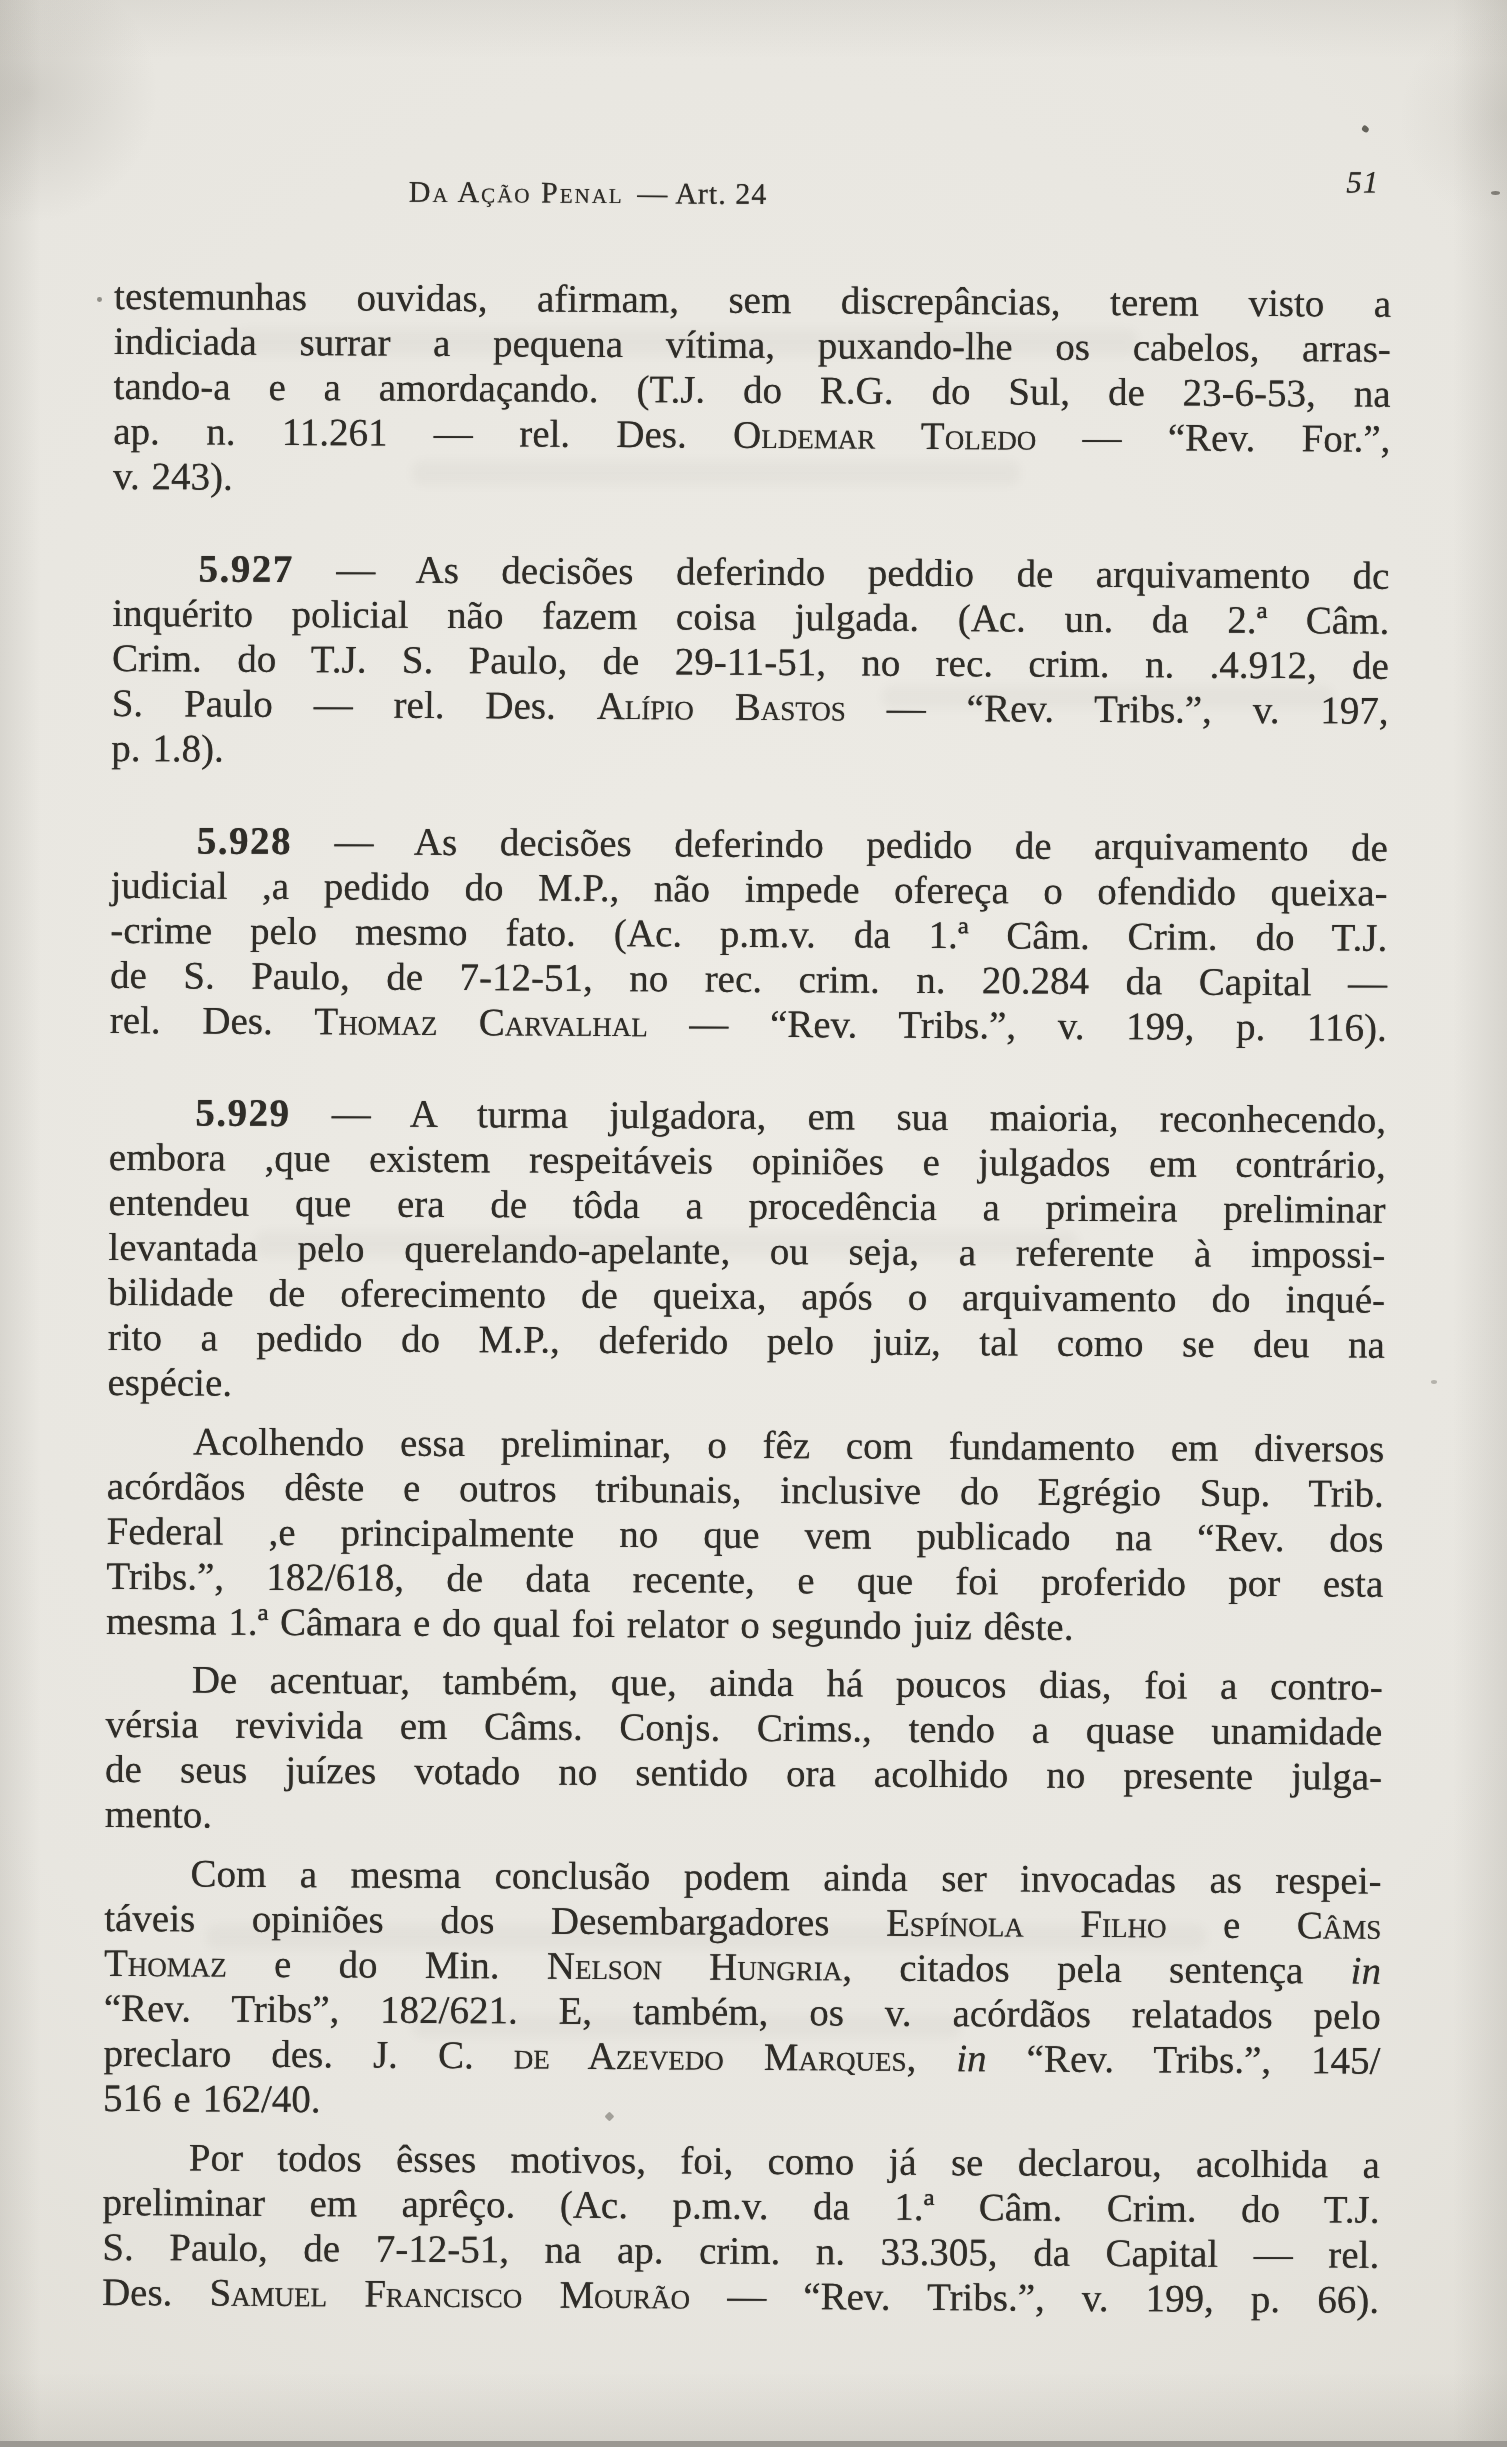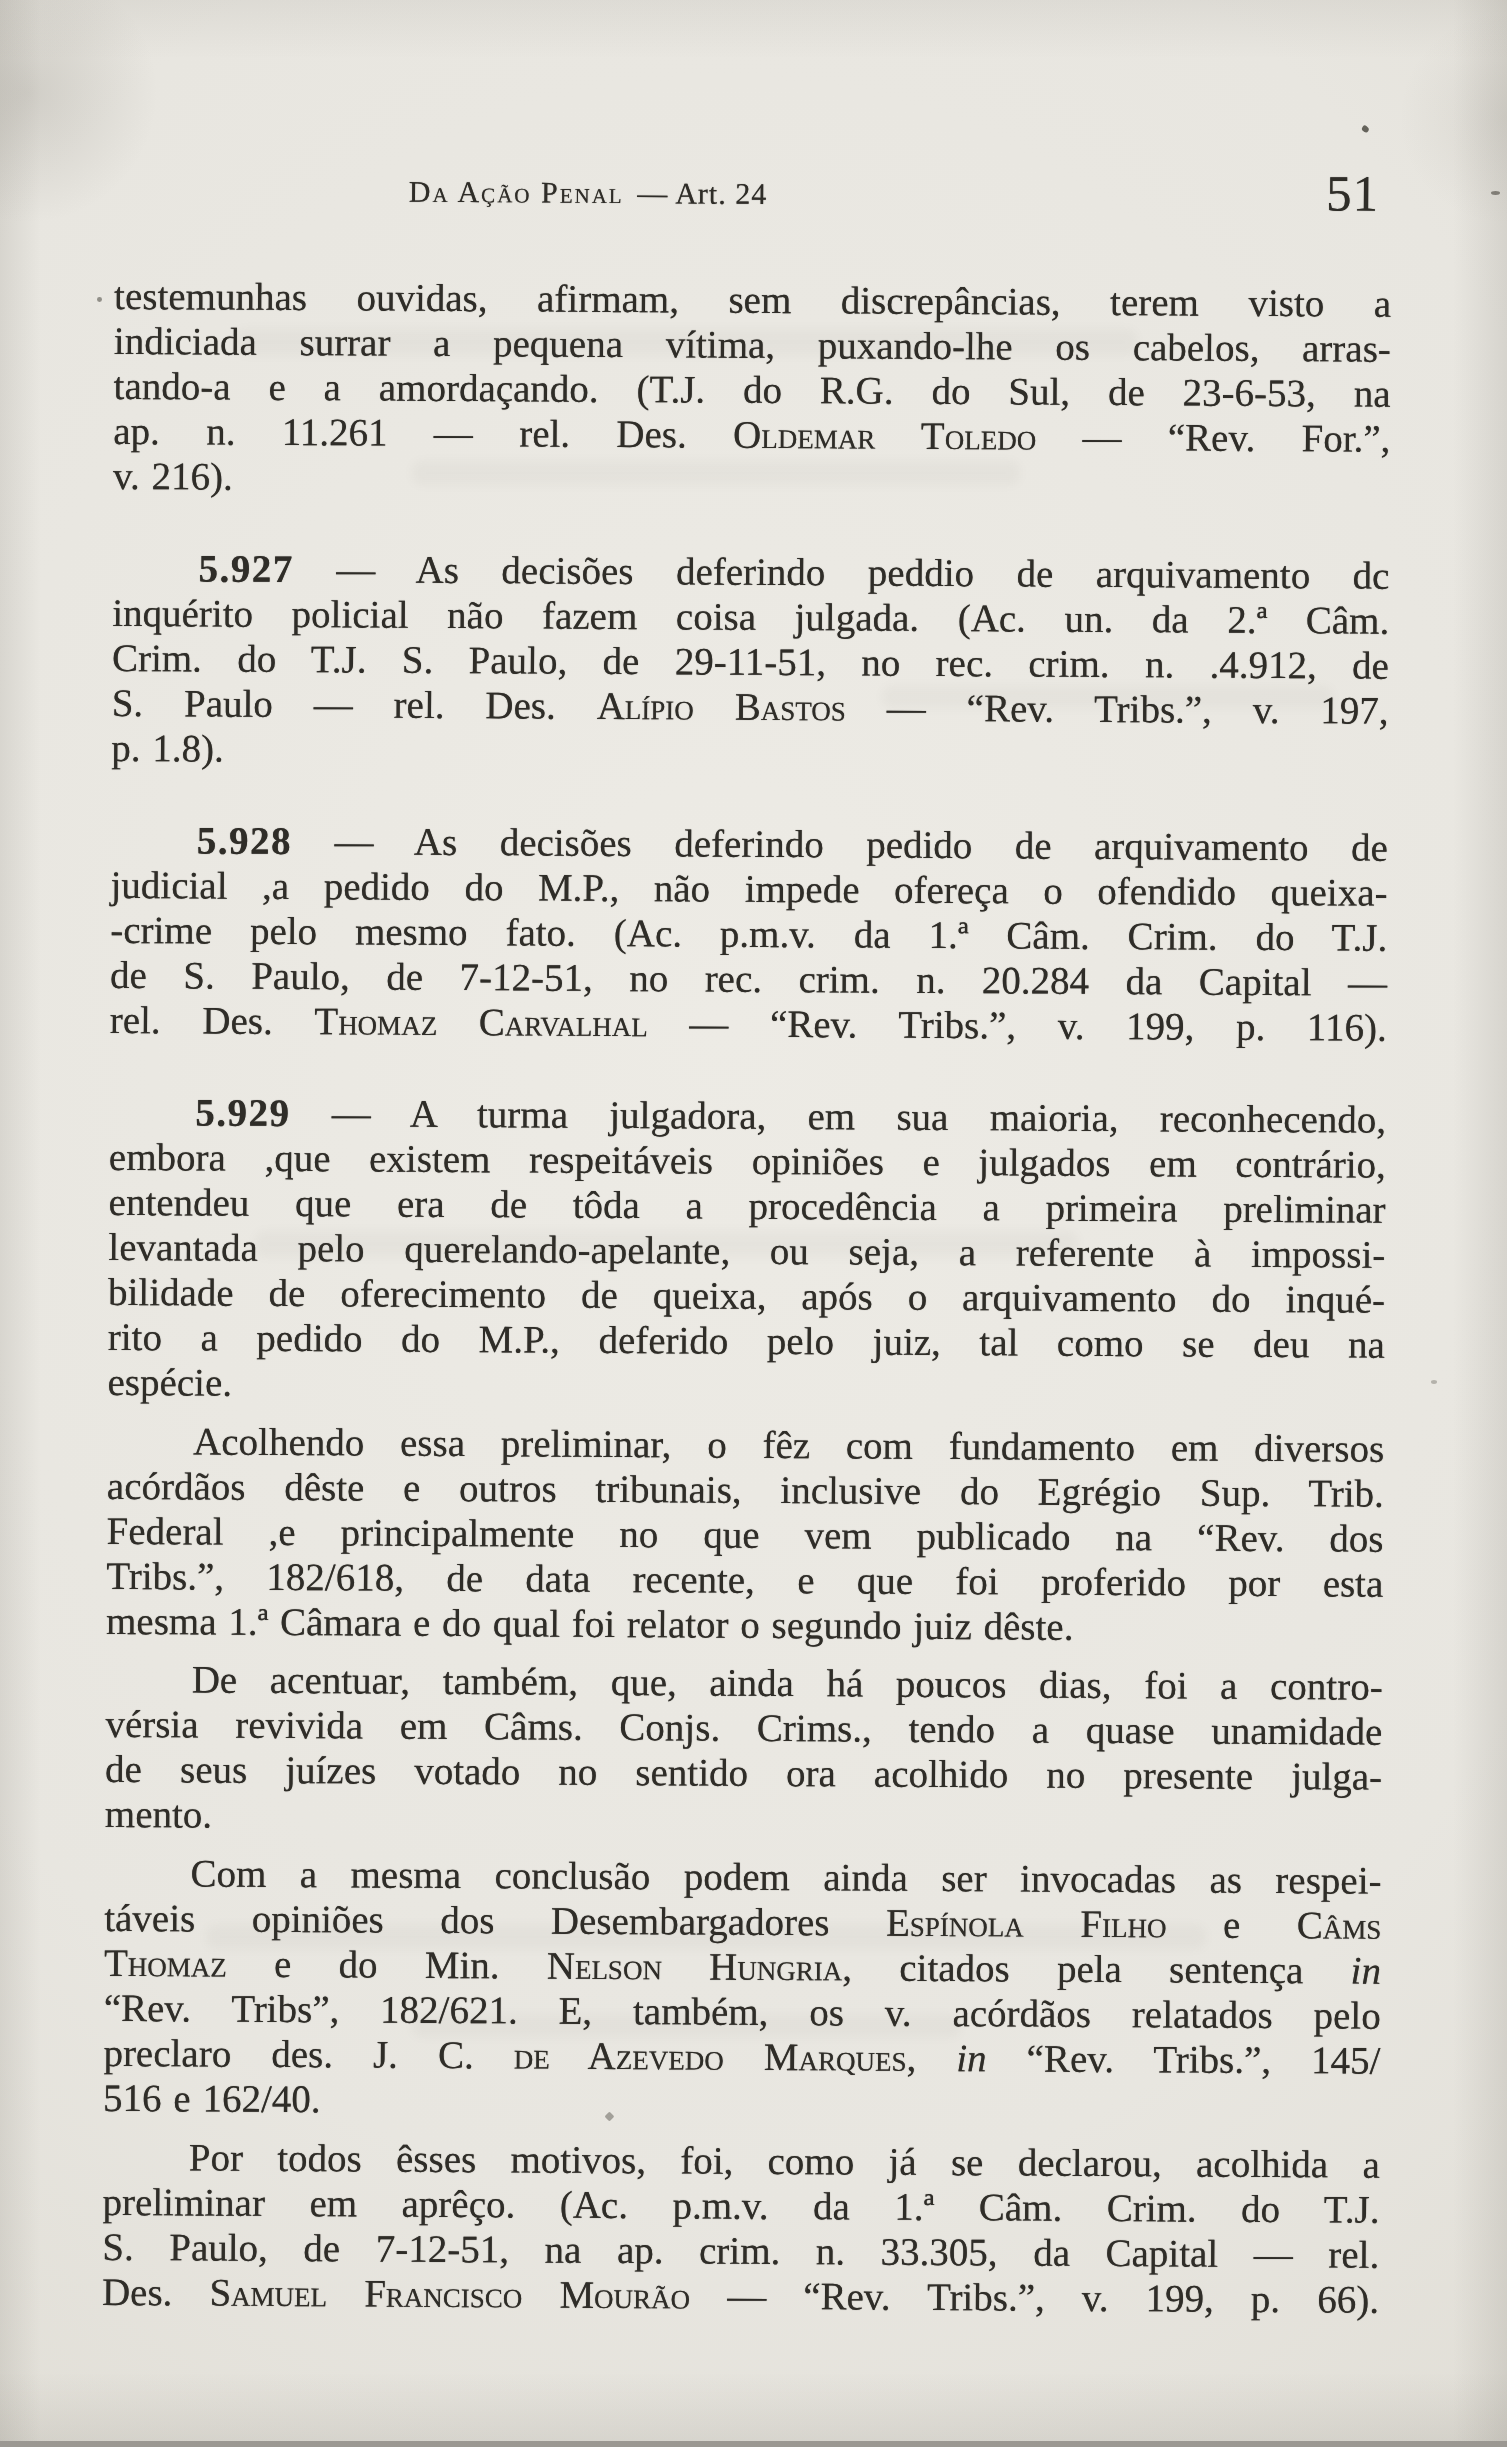--- a/index.html
+++ b/index.html
@@ -38,21 +38,21 @@
 
   .content{
     position:absolute;left:115px;top:165px;width:1277px;
     transform:rotate(0.35deg);transform-origin:0 0;
     text-shadow:0 0 0.8px rgba(44,41,36,0.8);
   }
   header{position:relative;height:51px;margin-bottom:57px;}
   .title{position:absolute;left:294px;top:7.8px;font-size:30px;white-space:nowrap;letter-spacing:2px;}
   .sc-title{font-variant:small-caps;}
   .art{margin-left:13.7px;letter-spacing:1px;}
-  .pagenum{position:absolute;right:12.7px;top:-7.8px;font-size:51px;letter-spacing:1px;}
+  .pagenum{position:absolute;right:12.7px;top:-7.8px;font-size:31px;letter-spacing:1px;font-style:italic;}
 
   main{font-size:39px;line-height:45px;}
   .para{margin:0;}
   .para + .para{margin-top:13.7px;}
   .para.sec{margin-top:47px;}
   .para.ind .line:first-child{text-indent:86px;}
   .line{display:block;text-align:justify;text-align-last:justify;word-spacing:2px;}
   .line.end{text-align-last:left;}
   .num{font-weight:bold;letter-spacing:1.5px;}
   .sc{font-variant:small-caps;}
@@ -84,21 +84,21 @@
       <div class="pagenum">51</div>
     </header>
 
     <main>
 
       <p class="para">
         <span class="line"><span>testemunhas ouvidas, afirmam, sem discrepâncias, terem visto a</span></span>
         <span class="line"><span>indiciada surrar a pequena vítima, puxando-lhe os cabelos, arras-</span></span>
         <span class="line"><span>tando-a e a amordaçando. (T.J. do R.G. do Sul, de 23-6-53, na</span></span>
         <span class="line"><span>ap. n. 11.261 — rel. Des. </span><span class="sc">Oldemar Toledo</span><span> — “Rev. For.”,</span></span>
-        <span class="line end"><span>v. 216).</span></span>
+        <span class="line end"><span>v. 243).</span></span>
       </p>
 
       <p class="para sec ind">
         <span class="line"><span class="num">5.927</span><span> — As decisões deferindo peddio de arquivamento dc</span></span>
         <span class="line"><span>inquérito policial não fazem coisa julgada. (Ac. un. da 2.ª Câm.</span></span>
         <span class="line"><span>Crim. do T.J. S. Paulo, de 29-11-51, no rec. crim. n. .4.912, de</span></span>
         <span class="line"><span>S. Paulo — rel. Des. </span><span class="sc">Alípio Bastos</span><span> — “Rev. Tribs.”, v. 197,</span></span>
         <span class="line end"><span>p. 1.8).</span></span>
       </p>
 

